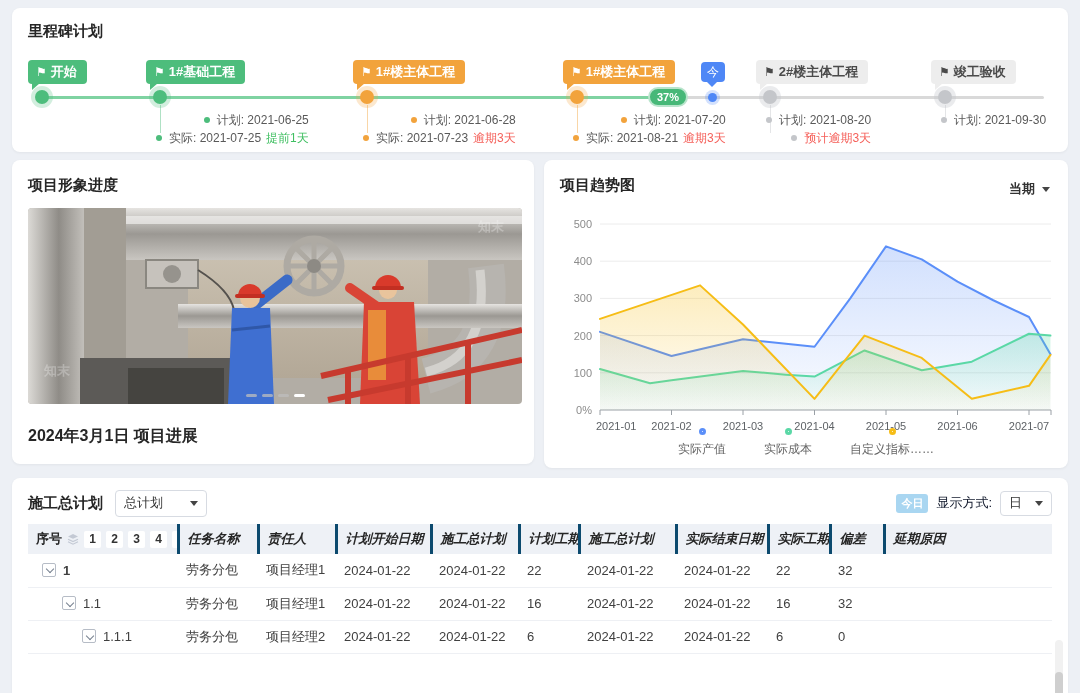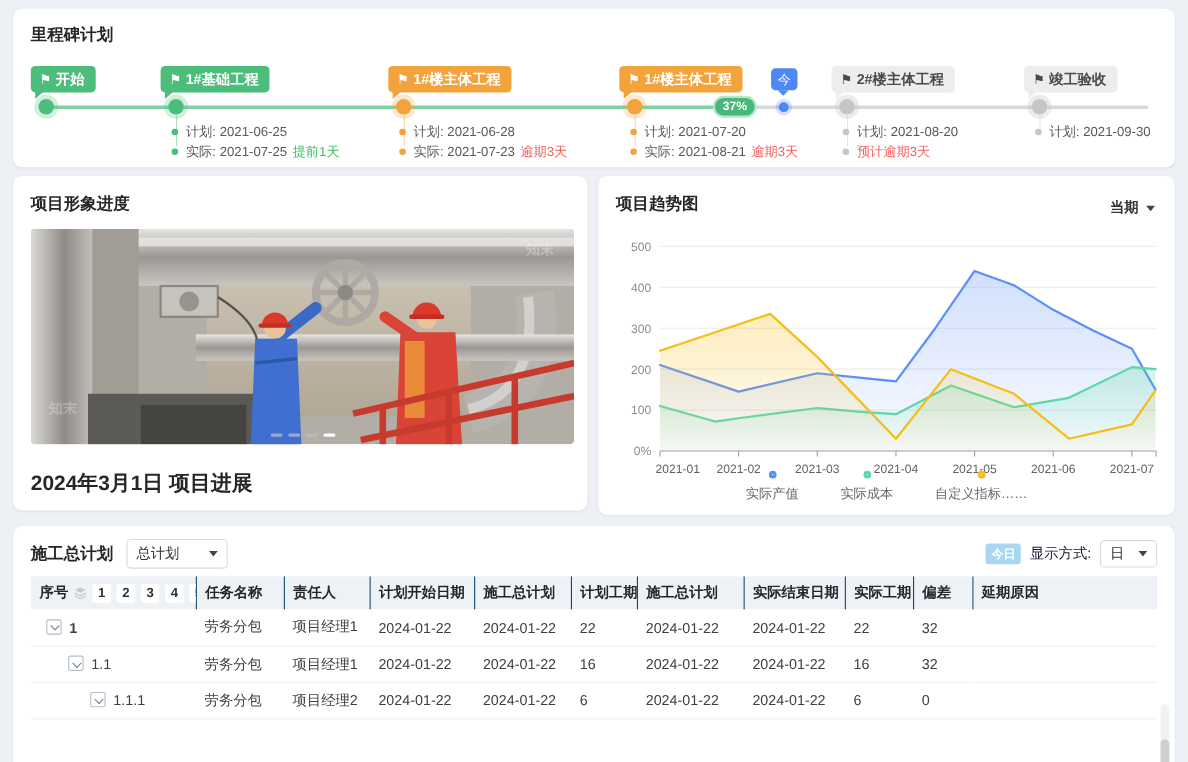--- a/index.html
+++ b/index.html
@@ -12,21 +12,21 @@
   }
   .card {
     position:absolute; background:#fff; border-radius:8px;
     box-shadow:0 1px 3px rgba(0,0,0,.05);
   }
   .card-title { font-size:15px; font-weight:700; color:#262626; }
 
   
   #ms-card { left:12px; top:8px; width:1056px; height:144px; }
   #ms-card .card-title { position:absolute; left:16px; top:14px; }
-  .timeline { position:absolute; inset:0; }
+  .timeline { position:absolute; inset:0;text-align:right; }
   .tl-line { position:absolute; top:88px; height:3px; border-radius:2px; }
   .tl-green { background:#7fd3a2; }
   .tl-gray  { background:#d9d9d9; }
   .ms { position:absolute; top:0; width:0; }
   .tag {
     position:absolute; top:52px; left:-14px; white-space:nowrap;
     font-size:13px; font-weight:600; color:#fff;
     padding:4px 10px 4px 8px; border-radius:4px; line-height:16px;
   }
   .tag::after {
@@ -73,21 +73,21 @@
   
   #photo-card { left:12px; top:160px; width:522px; height:304px; }
   #photo-card .card-title { position:absolute; left:16px; top:16px; }
   .photo-wrap { position:absolute; left:16px; top:48px; width:494px; height:196px;
     border-radius:4px; overflow:hidden; }
   .photo-wrap svg { display:block; }
   .wm { position:absolute; color:rgba(255,255,255,.28); font-size:13px; font-weight:700; }
   .dots { position:absolute; left:0; right:0; bottom:7px; display:flex; justify-content:center; gap:5px; }
   .dot { width:11px; height:3px; border-radius:2px; background:rgba(190,190,190,.75); }
   .dot.active { background:#fff; }
-  .photo-caption { position:absolute; left:16px; top:266px; font-size:19px; font-weight:700; color:#262626; }
+  .photo-caption { position:absolute; left:16px; top:266px; font-size:16px; font-weight:700; color:#262626; }
 
   
   #trend-card { left:544px; top:160px; width:524px; height:308px; }
   #trend-card .card-title { position:absolute; left:16px; top:16px; }
   .period { position:absolute; right:18px; top:20px; display:flex; align-items:center; gap:7px;
     font-size:13px; font-weight:600; color:#333; cursor:pointer; }
   .caret { width:0; height:0; border-left:4px solid transparent; border-right:4px solid transparent;
     border-top:5px solid #444; }
   #trend-svg { position:absolute; left:14px; top:50px; }
   #chart-legend { position:absolute; left:0; right:0; bottom:10px; display:flex;
@@ -108,21 +108,21 @@
   .badge-today { background:#a9d6f1; color:#fff; font-size:11px; font-weight:700;
     padding:2px 5px; border-radius:3px; cursor:pointer; }
   .disp-label { font-size:13px; color:#0f172a; }
 
   #plan-table { position:absolute; left:16px; top:46px; width:1024px;
     border-collapse:collapse; table-layout:fixed; }
   #plan-table th {
     background:#eef1f6; font-size:13px; font-weight:700; color:#262626; text-align:left;
     height:30px; padding:0 8px; white-space:nowrap; overflow:hidden;
   }
-  #plan-table th + th { border-left:1px solid #0c4a6e; }
+  #plan-table th + th { border-left:3px solid #0c4a6e;font-style:italic; }
   #plan-table td {
     font-size:13px; color:#404040; height:33px; padding:0 8px;
     border-bottom:1px solid #eef0f4; white-space:nowrap; overflow:hidden;
   }
   .th-id-inner { display:inline-flex; align-items:center; gap:5px; }
   .lvl { display:inline-block; width:17px; height:17px; background:#fff; border-radius:2px;
     text-align:center; line-height:17px; font-size:12px; font-weight:700; color:#333; cursor:pointer; }
   .exp { display:inline-block; position:relative; width:14px; height:14px;
     border:1px solid #b6bcc6; border-radius:2px; background:#fff; margin-right:7px;
     vertical-align:-2px; cursor:pointer; }

